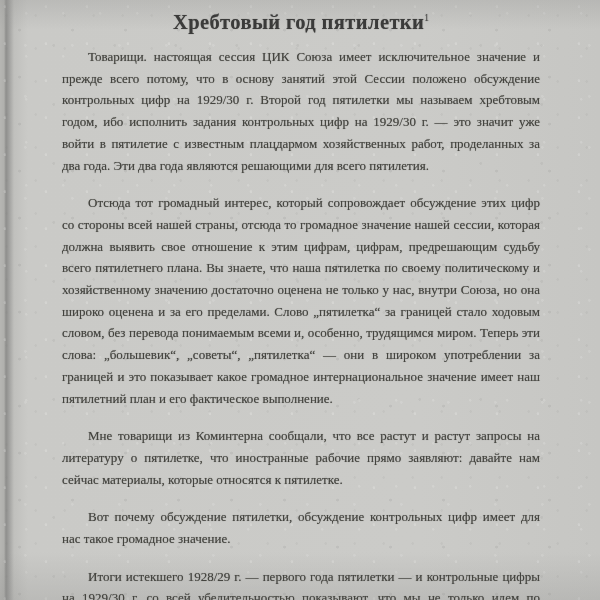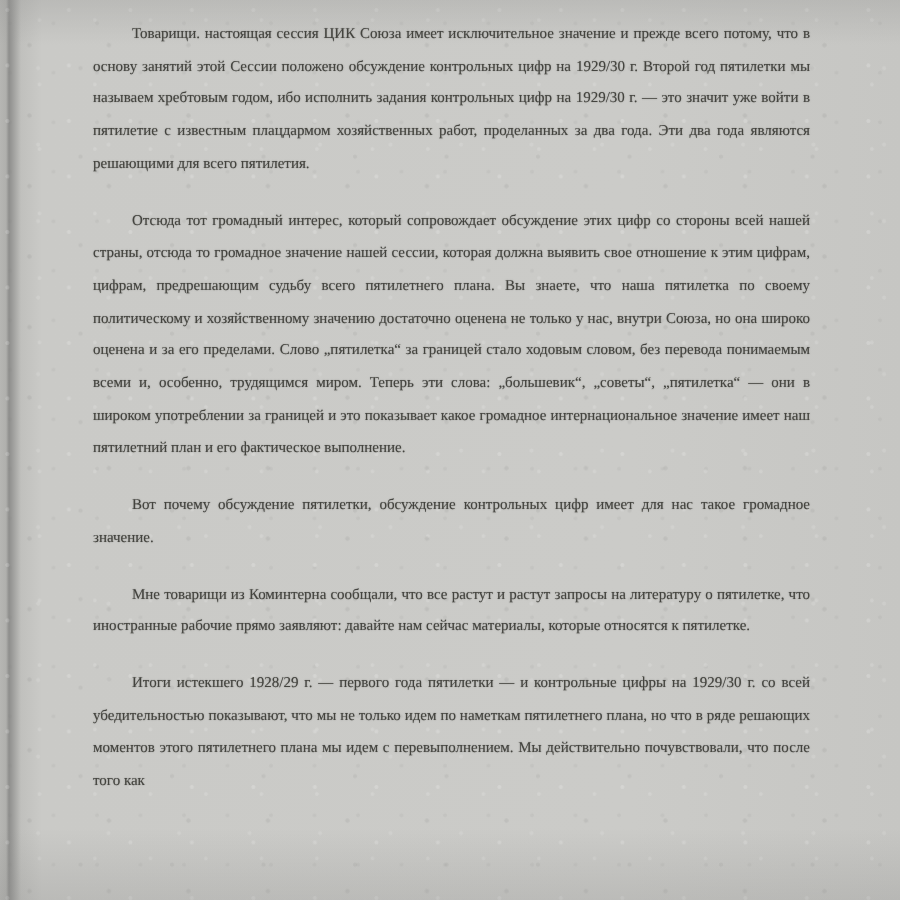--- a/index.html
+++ b/index.html
@@ -78,21 +78,21 @@
   }
 
   .body-text {
     margin: 0;
     padding-top: 12px;
   }
 
   .para {
     margin: 0;
     color: #44443f;
-    font-size: 10px;
+    font-size: 13px;
     line-height: 21.7px;
     text-align: justify;
     text-align-last: left;
     text-shadow: 0 0 .85px rgba(70,70,66,.6);
     -webkit-font-smoothing: none;
   }
   .para + .para { margin-top: 16px; }
   .para .ind { display: inline-block; width: 26px; }
 
   .blurline {
@@ -102,27 +102,28 @@
 </head>
 <body>
 
 <div class="page">
 
   <div class="grain"></div>
   <div class="vignette"></div>
 
   <div class="content">
 
+    <h1 class="doc-title blurline"><span>Хребтовый год пятилетки</span><span class="fn">1</span></h1>
 
     <div class="body-text">
       <p class="para blurline"><span class="ind"></span><span>Товарищи. настоящая сессия ЦИК Союза имеет исключительное значение и прежде всего потому, что в основу занятий этой Сессии положено обсуждение контрольных цифр на 1929/30 г. Второй год пятилетки мы называем хребтовым годом, ибо исполнить задания контрольных цифр на 1929/30 г. — это значит уже войти в пятилетие с известным плацдармом хозяйственных работ, проделанных за два года. Эти два года являются решающими для всего пятилетия.</span></p>
 
       <p class="para blurline"><span class="ind"></span><span>Отсюда тот громадный интерес, который сопровождает обсуждение этих цифр со стороны всей нашей страны, отсюда то громадное значение нашей сессии, которая должна выявить свое отношение к этим цифрам, цифрам, предрешающим судьбу всего пятилетнего плана. Вы знаете, что наша пятилетка по своему политическому и хозяйственному значению достаточно оценена не только у нас, внутри Союза, но она широко оценена и за его пределами. Слово „пятилетка“ за границей стало ходовым словом, без перевода понимаемым всеми и, особенно, трудящимся миром. Теперь эти слова: „большевик“, „советы“, „пятилетка“ — они в широком употреблении за границей и это показывает какое громадное интернациональное значение имеет наш пятилетний план и его фактическое выполнение.</span></p>
 
+      <p class="para blurline"><span class="ind"></span><span>Мне товарищи из Коминтерна сообщали, что все растут и растут запросы на литературу о пятилетке, что иностранные рабочие прямо заявляют: давайте нам сейчас материалы, которые относятся к пятилетке.</span></p>
+
       <p class="para blurline"><span class="ind"></span><span>Вот почему обсуждение пятилетки, обсуждение контрольных цифр имеет для нас такое громадное значение.</span></p>
-
-      <p class="para blurline"><span class="ind"></span><span>Мне товарищи из Коминтерна сообщали, что все растут и растут запросы на литературу о пятилетке, что иностранные рабочие прямо заявляют: давайте нам сейчас материалы, которые относятся к пятилетке.</span></p>
 
       <p class="para blurline"><span class="ind"></span><span>Итоги истекшего 1928/29 г. — первого года пятилетки — и контрольные цифры на 1929/30 г. со всей убедительностью показывают, что мы не только идем по наметкам пятилетнего плана, но что в ряде решающих моментов этого пятилетнего плана мы идем с перевыполнением. Мы действительно почувствовали, что после того как</span></p>
     </div>
 
   </div>
 </div>
 
 </body></html>

